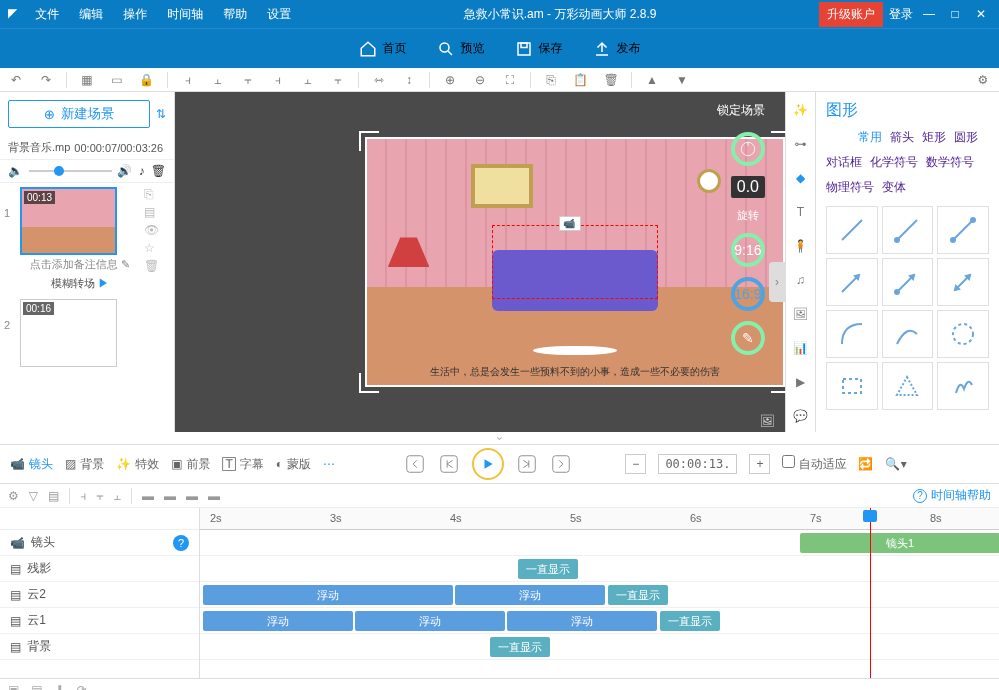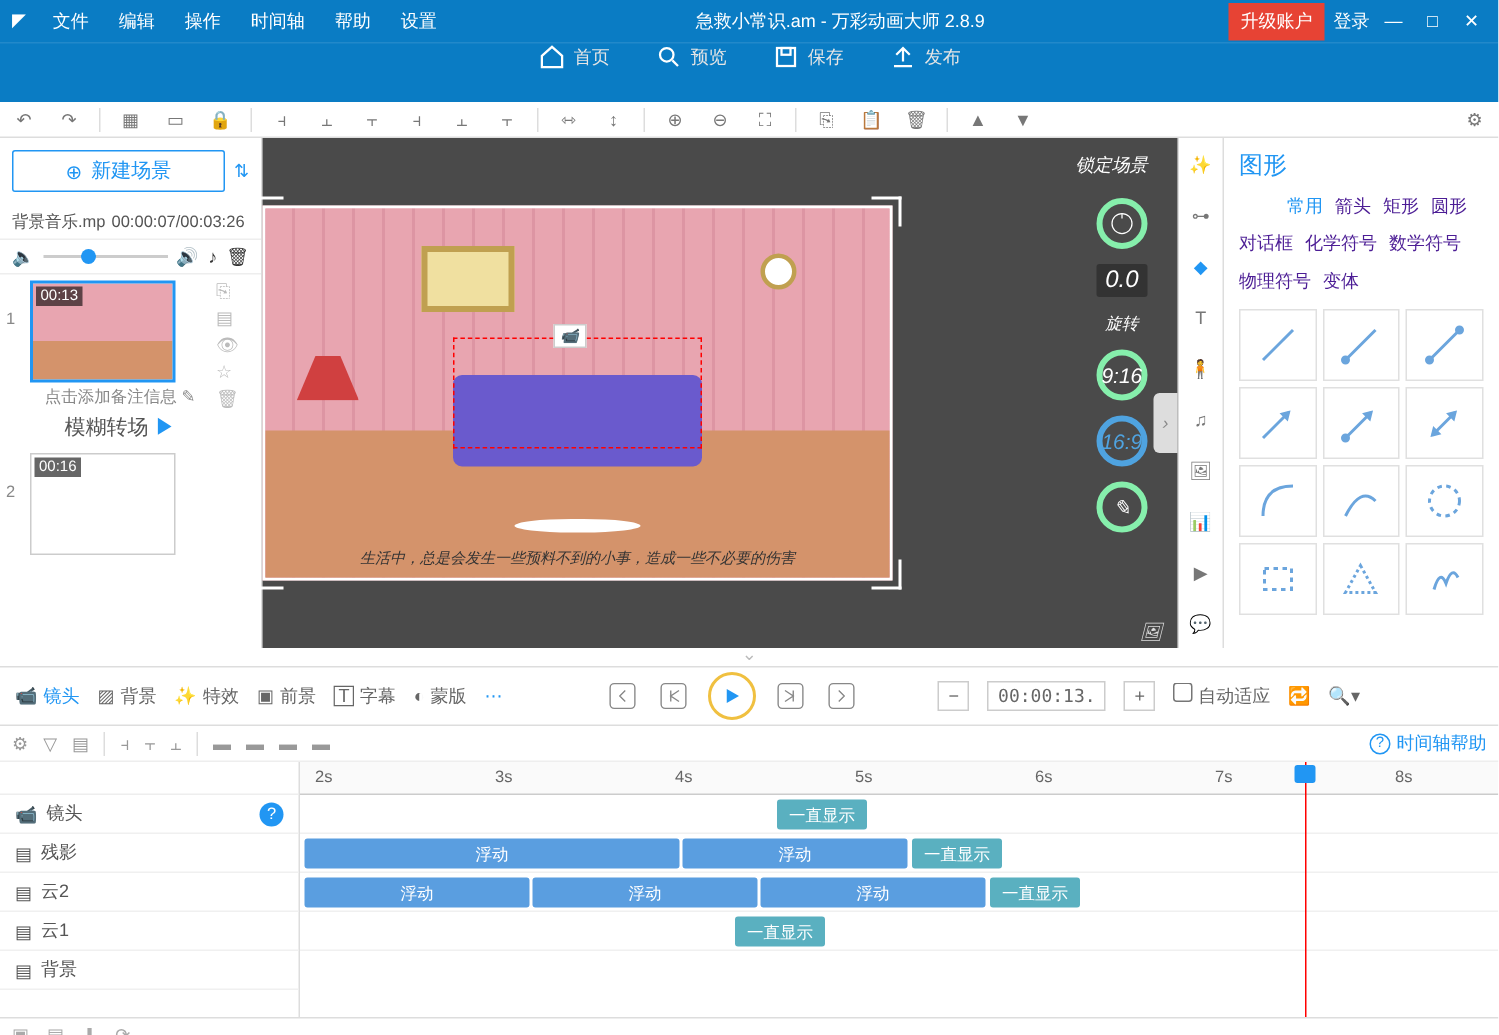--- a/index.html
+++ b/index.html
@@ -8,21 +8,21 @@
 
 .titlebar { background: #0a7cc4; color: #fff; height: 28px; display: flex; align-items: center; }
 .titlebar .menu { display: flex; gap: 0; }
 .titlebar .menu span { padding: 6px 10px; cursor: pointer; }
 .titlebar .doc-title { flex: 1; text-align: center; font-size: 12px; }
 .titlebar .right { display: flex; align-items: center; gap: 6px; padding-right: 8px; }
 .titlebar .upgrade { background: #e74334; padding: 4px 8px; }
 .win-btn { width: 20px; text-align: center; cursor: pointer; }
 
 
-.maintoolbar { background: #0a7cc4; height: 40px; display: flex; justify-content: center; align-items: flex-start; gap: 30px; color: #e5e5e5; border-top: 1px solid rgba(255,255,255,0.1); }
+.maintoolbar { background: #0a7cc4; height: 40px; display: flex; justify-content: center; align-items: center; gap: 30px; color: #000000; border-top: 1px solid rgba(255,255,255,0.1); }
 .maintoolbar .tb-btn { display: flex; align-items: center; gap: 6px; cursor: pointer; }
 .maintoolbar svg { width: 18px; height: 18px; }
 
 
 .sectoolbar { height: 24px; background: #fff; border-bottom: 1px solid #ddd; display: flex; align-items: center; padding: 0 6px; gap: 10px; color: #777; }
 .sectoolbar .tb-icon { width: 20px; height: 20px; display: inline-flex; align-items: center; justify-content: center; cursor: pointer; }
 
 
 .workspace { display: flex; height: 340px; }
 .left-panel { width: 175px; border-right: 1px solid #ddd; display: flex; flex-direction: column; }
@@ -33,25 +33,25 @@
 .slider-row .slider-track { flex: 1; height: 2px; background: #ccc; position: relative; }
 .slider-row .slider-thumb { position: absolute; left: 30%; top: -4px; width: 10px; height: 10px; background: #2196f3; border-radius: 50%; }
 .scene-list { flex: 1; overflow: auto; padding: 4px; }
 .scene-item { display: flex; gap: 4px; margin-bottom: 6px; }
 .scene-num { width: 12px; color: #888; font-size: 11px; padding-top: 20px; }
 .scene-thumb { width: 120px; }
 .scene-thumb-img { width: 97px; height: 68px; border: 2px solid #2196f3; position: relative; background: linear-gradient(#e8a5b0 60%, #d4936b 60%); }
 .scene-thumb-img.inactive { border: 1px solid #ccc; background: #fff; }
 .scene-time-badge { position: absolute; top: 2px; left: 2px; background: rgba(0,0,0,0.6); color: #fff; font-size: 10px; padding: 1px 3px; }
 .scene-caption { font-size: 11px; color: #888; padding: 2px; text-align: center; }
-.scene-transition { font-size: 14px; color: #555; text-align: center; padding: 2px; }
+.scene-transition { font-size: 11px; color: #555; text-align: center; padding: 2px; }
 .scene-side-icons { display: flex; flex-direction: column; gap: 4px; color: #bbb; font-size: 12px; }
 
 
-.canvas-area { flex: 1; background: #4a4a4a; position: relative; display: flex; align-items: center; justify-content: flex-start; font-style: italic; }
+.canvas-area { flex: 1; background: #4a4a4a; position: relative; display: flex; align-items: center; justify-content: flex-end; }
 .canvas-stage { width: 420px; height: 250px; background: #e8a5b0; position: relative; border: 2px solid #fff; }
 .stage-corner { position: absolute; width: 20px; height: 20px; border: 2px solid #fff; }
 .stage-corner.tl { top: -8px; left: -8px; border-right: none; border-bottom: none; }
 .stage-corner.tr { top: -8px; right: -8px; border-left: none; border-bottom: none; }
 .stage-corner.bl { bottom: -8px; left: -8px; border-right: none; border-top: none; }
 .stage-corner.br { bottom: -8px; right: -8px; border-left: none; border-top: none; }
 .lock-scene { position: absolute; top: 10px; right: 20px; color: #fff; font-size: 12px; }
 .canvas-controls { position: absolute; right: 20px; top: 40px; display: flex; flex-direction: column; gap: 10px; align-items: center; }
 .canvas-ctrl-circle { width: 34px; height: 34px; border: 4px solid #86efac; border-radius: 50%; display: flex; align-items: center; justify-content: center; color: #fff; font-size: 14px; cursor: pointer; }
 .canvas-ctrl-circle.blue { border-color: #4fa3e0; color: #4fa3e0; }
@@ -499,20 +499,23 @@
       <span class="tl-tick" style="left:10px">2s</span>
       <span class="tl-tick" style="left:130px">3s</span>
       <span class="tl-tick" style="left:250px">4s</span>
       <span class="tl-tick" style="left:370px">5s</span>
       <span class="tl-tick" style="left:490px">6s</span>
       <span class="tl-tick" style="left:610px">7s</span>
       <span class="tl-tick" style="left:730px">8s</span>
     </div>
     <div class="tl-playhead" style="left:670px"></div>
     <div class="tl-track">
+      <div class="tl-clip green" style="left:600px;width:200px">镜头1</div>
+    </div>
+    <div class="tl-track">
       <div class="tl-clip teal" style="left:318px;width:60px">一直显示</div>
     </div>
     <div class="tl-track">
       <div class="tl-clip blue" style="left:3px;width:250px">浮动</div>
       <div class="tl-clip blue" style="left:255px;width:150px">浮动</div>
       <div class="tl-clip teal" style="left:408px;width:60px">一直显示</div>
     </div>
     <div class="tl-track">
       <div class="tl-clip blue" style="left:3px;width:150px">浮动</div>
       <div class="tl-clip blue" style="left:155px;width:150px">浮动</div>

